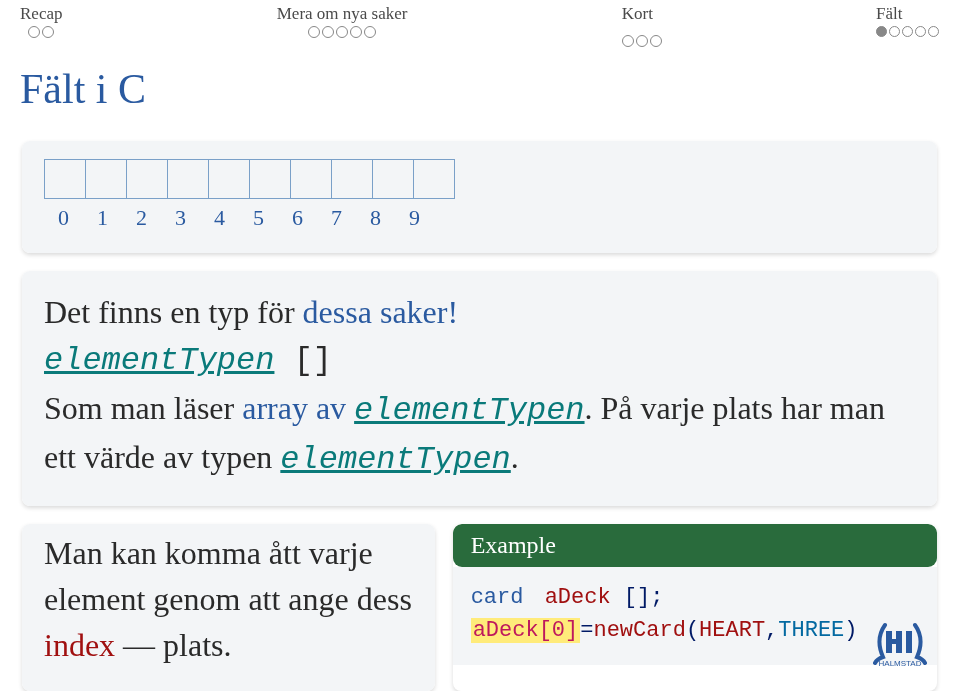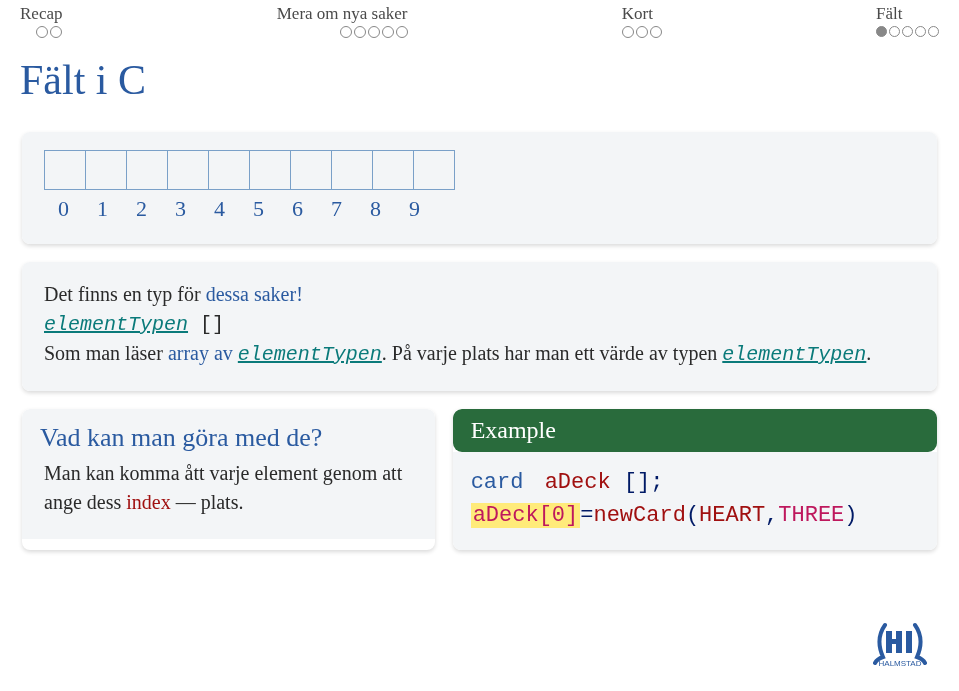--- a/index.html
+++ b/index.html
@@ -15,23 +15,23 @@
   .nav {
     display: flex;
     justify-content: space-between;
     padding: 4px 20px 0 20px;
     font-size: 17px;
     color: #4a4a4a;
   }
   .nav-item {
     display: flex;
     flex-direction: column;
-    align-items: flex-end;
-  }
-  .nav-item.rightish { align-items: flex-start; }
+    align-items: center;
+  }
+  .nav-item.rightish { align-items: flex-start; gap: 9px; }
   .nav-item.lastone { align-items: flex-start; text-align: center; }
   .dots {
     display: flex;
     gap: 2px;
     margin-top: 2px;
   }
   .dot {
     width: 10px;
     height: 10px;
     border-radius: 50%;
@@ -93,21 +93,21 @@
   .indices {
     display: flex;
   }
   .idx {
     width: 39px;
     text-align: center;
     font-size: 22px;
     color: #2a5aa0;
   }
   .txt {
-    font-size: 20px;
+    font-size: 32px;
     color: #2a2a2a;
     line-height: 1.45;
   }
   .kw-blue { color: #2a5aa0; }
   .kw-red { color: #a01010; text-align: center; }
   .kw-teal { color: #0a7a7a; font-style: italic; font-family: 'Courier New', monospace; text-decoration: underline; }
   .mono { font-family: 'Courier New', monospace; }
   .lower-row {
     display: flex;
     gap: 18px;
@@ -209,31 +209,30 @@
     <div class="box-inner txt">
       <span>Det finns en typ för </span><span class="kw-blue">dessa saker!</span><br>
       <span class="kw-teal">elementTypen</span><span class="mono"> []</span><br>
       <span>Som man läser </span><span class="kw-blue">array av </span><span class="kw-teal">elementTypen</span><span>. På varje plats har man ett värde av typen </span><span class="kw-teal">elementTypen</span><span>.</span>
     </div>
   </div>
 
   <div class="lower-row">
 
     <div class="box vad-box">
-      <div class="box-header plain">Vad kan man göra med de?</div>
       <div class="box-inner txt" style="padding-top:6px;">
         <span>Man kan komma ått varje element genom att ange dess </span><span class="kw-red">index</span><span> — plats.</span>
       </div>
     </div>
 
     <div class="box ex-box">
       <div class="box-header">Example</div>
       <div class="ex-body">
         <span style="color:#2a5aa0;">card</span><span style="color:#a01010;margin-left:8px;"> aDeck </span><span style="color:#001a66;">[];</span><br>
-        <span class="hl" style="color:#be185d;">aDeck[0]</span><span style="color:#001a66;">=</span><span style="color:#a01010;">newCard</span><span style="color:#001a66;">(</span><span style="color:#a01010;">HEART</span><span style="color:#001a66;">,</span><span style="color:#be185d;">THREE</span><span style="color:#001a66;">)</span>
+        <span class="hl" style="color:#be185d;">aDeck[0]</span><span style="color:#001a66;">=</span><span style="color:#a01010;">newCard</span><span style="color:#001a66;">(</span><span style="color:#a01010;">HEART</span><span style="color:#001a66;">,</span><span style="color:#0369a1;">THREE</span><span style="color:#001a66;">)</span>
       </div>
     </div>
 
   </div>
 
 </div>
 
 <div class="logo">
   <svg width="54" height="50" viewBox="0 0 54 50">
     <path d="M12 6 Q2 20 10 38 Q4 40 2 44" stroke="#2a5aa0" stroke-width="4" fill="none" stroke-linecap="round"></path>

